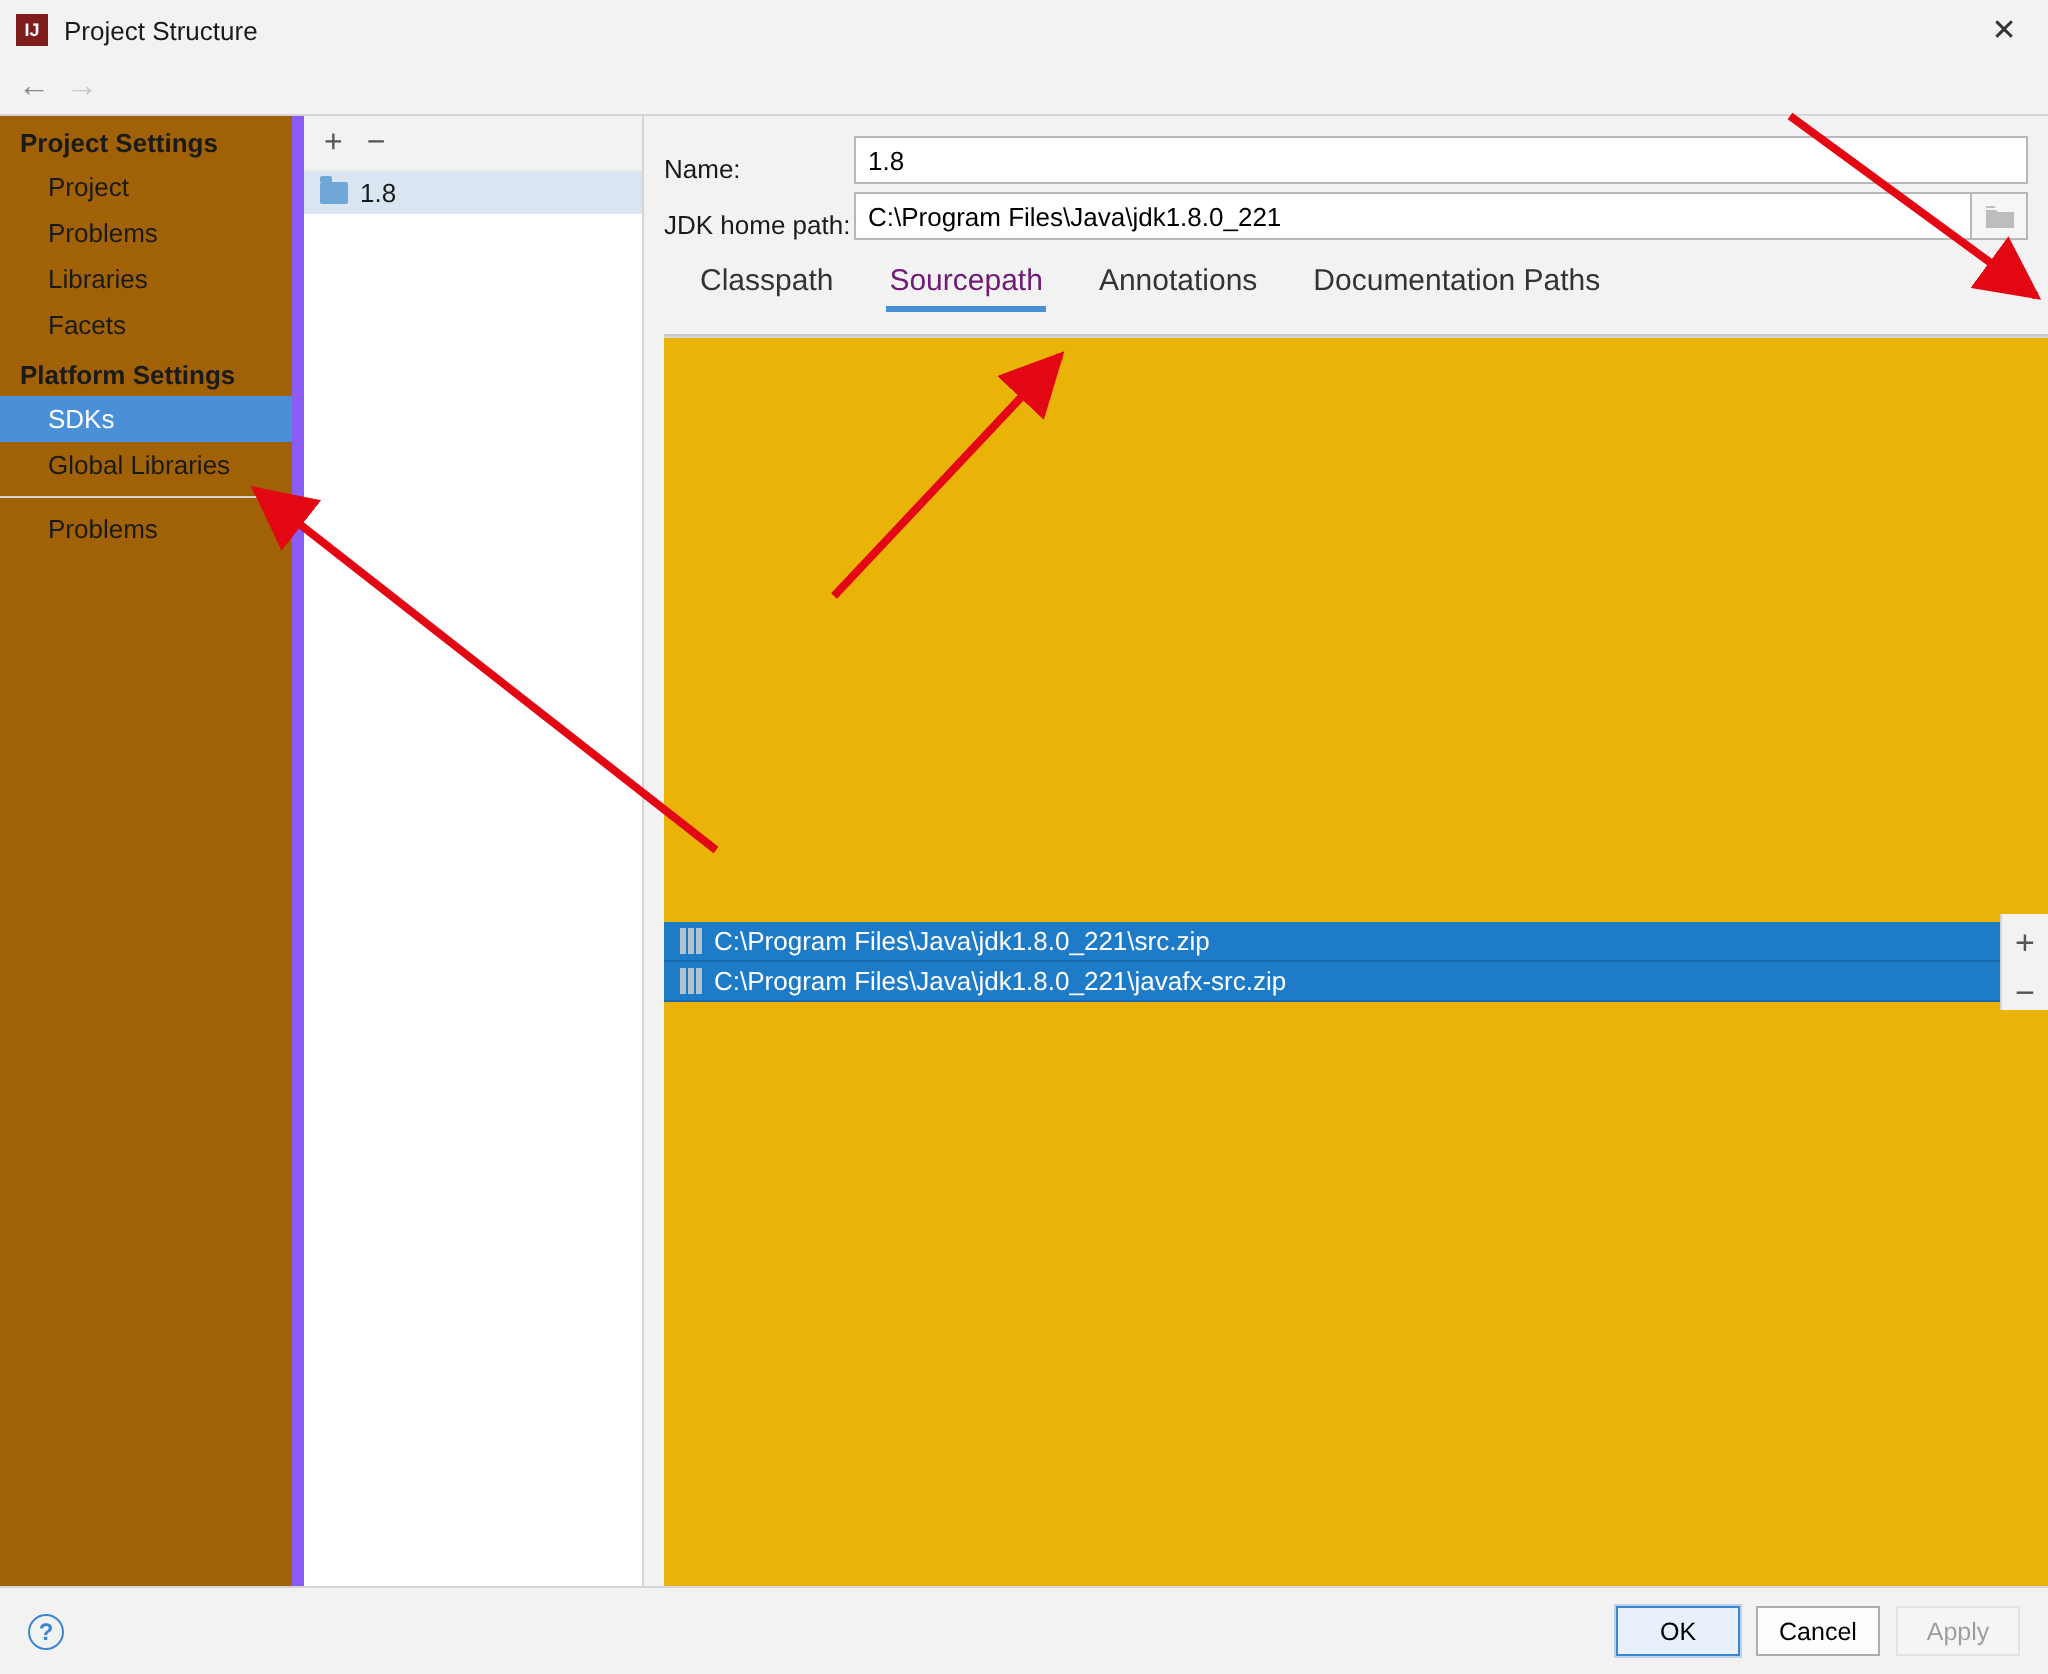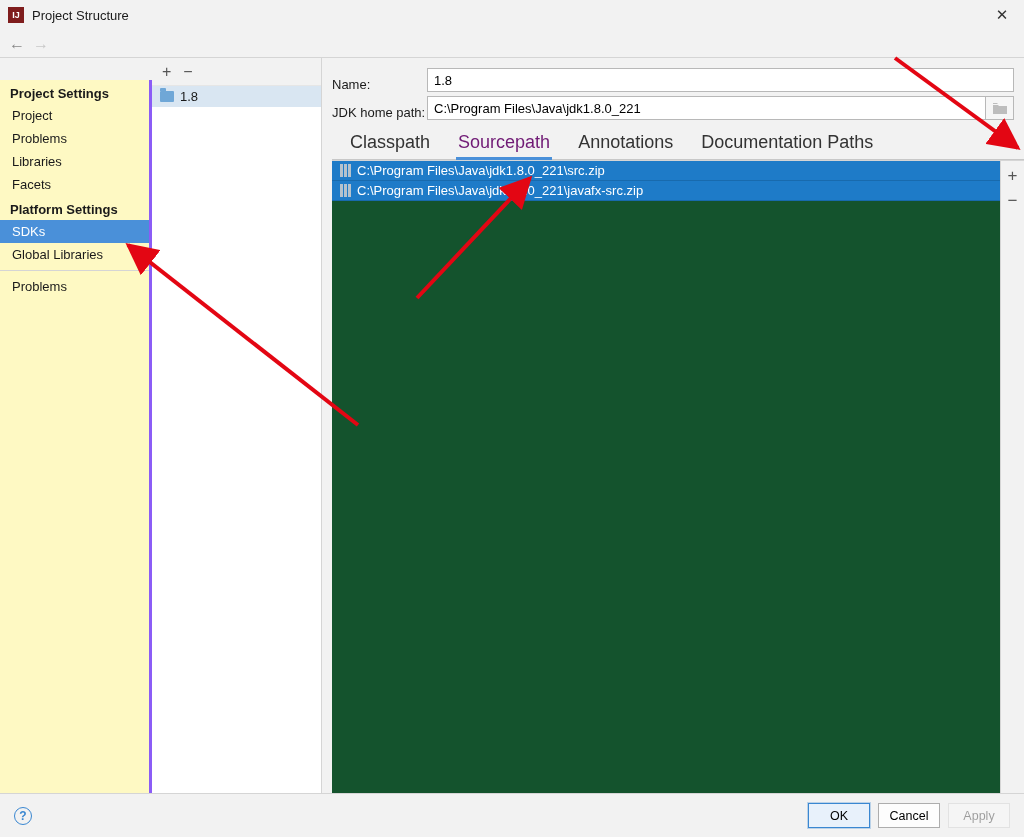--- a/index.html
+++ b/index.html
@@ -54,31 +54,30 @@
   .nav-arrow.disabled { color: #c8c8c8; }
 
   .main {
     display: flex;
     height: calc(837px - 30px - 28px - 44px);
     background: #f2f2f2;
   }
 
   .sidebar {
     width: 152px;
-    border-right: 3px solid #8b5cf6;
-    background: #fef9c3;
-    margin-top: 22px;
+    border-right: 6px solid #8b5cf6;
+    background: #a16207;
   }
   .sidebar .section-title {
     font-weight: bold;
     padding: 6px 10px 3px 10px;
     font-size: 13px;
   }
   .sidebar .item {
-    padding: 4px 10px 4px 12px;
+    padding: 4px 10px 4px 24px;
     cursor: pointer;
     font-size: 13px;
   }
   .sidebar .item.selected {
     background: #4a90d9;
     color: #fff;
   }
   .sidebar .divider {
     height: 1px;
     background: #d5d5d5;
@@ -170,23 +169,23 @@
     border: 1px solid #b8b8b8;
     border-left: none;
     background: #f6f6f6;
     color: #999;
     cursor: pointer;
   }
 
   .tabs {
     display: flex;
     gap: 24px;
-    padding: 4px 16px 0 16px;
+    padding: 4px 16px 12px 16px;
     border-bottom: 1px solid #c8c8c8;
-    font-size: 18px;
+    font-size: 15px;
     text-align: center;
   }
   .tab {
     padding: 4px 2px 6px 2px;
     cursor: pointer;
     color: #333;
     position: relative;
   }
   .tab.active {
     color: #701a75;
@@ -197,22 +196,23 @@
     left: 0; right: 0;
     bottom: -1px;
     height: 3px;
     background: #4a90d9;
   }
 
   .paths-area {
     flex: 1;
     display: flex;
     flex-direction: row;
-    background: #14532d;
+    background: #eab308;
     border-top: 1px solid #d5d5d5;
+    align-items: center;
   }
   .paths-list {
     flex: 1;
     overflow: auto;
   }
   .path-row {
     display: flex;
     align-items: center;
     gap: 6px;
     padding: 2px 8px;

